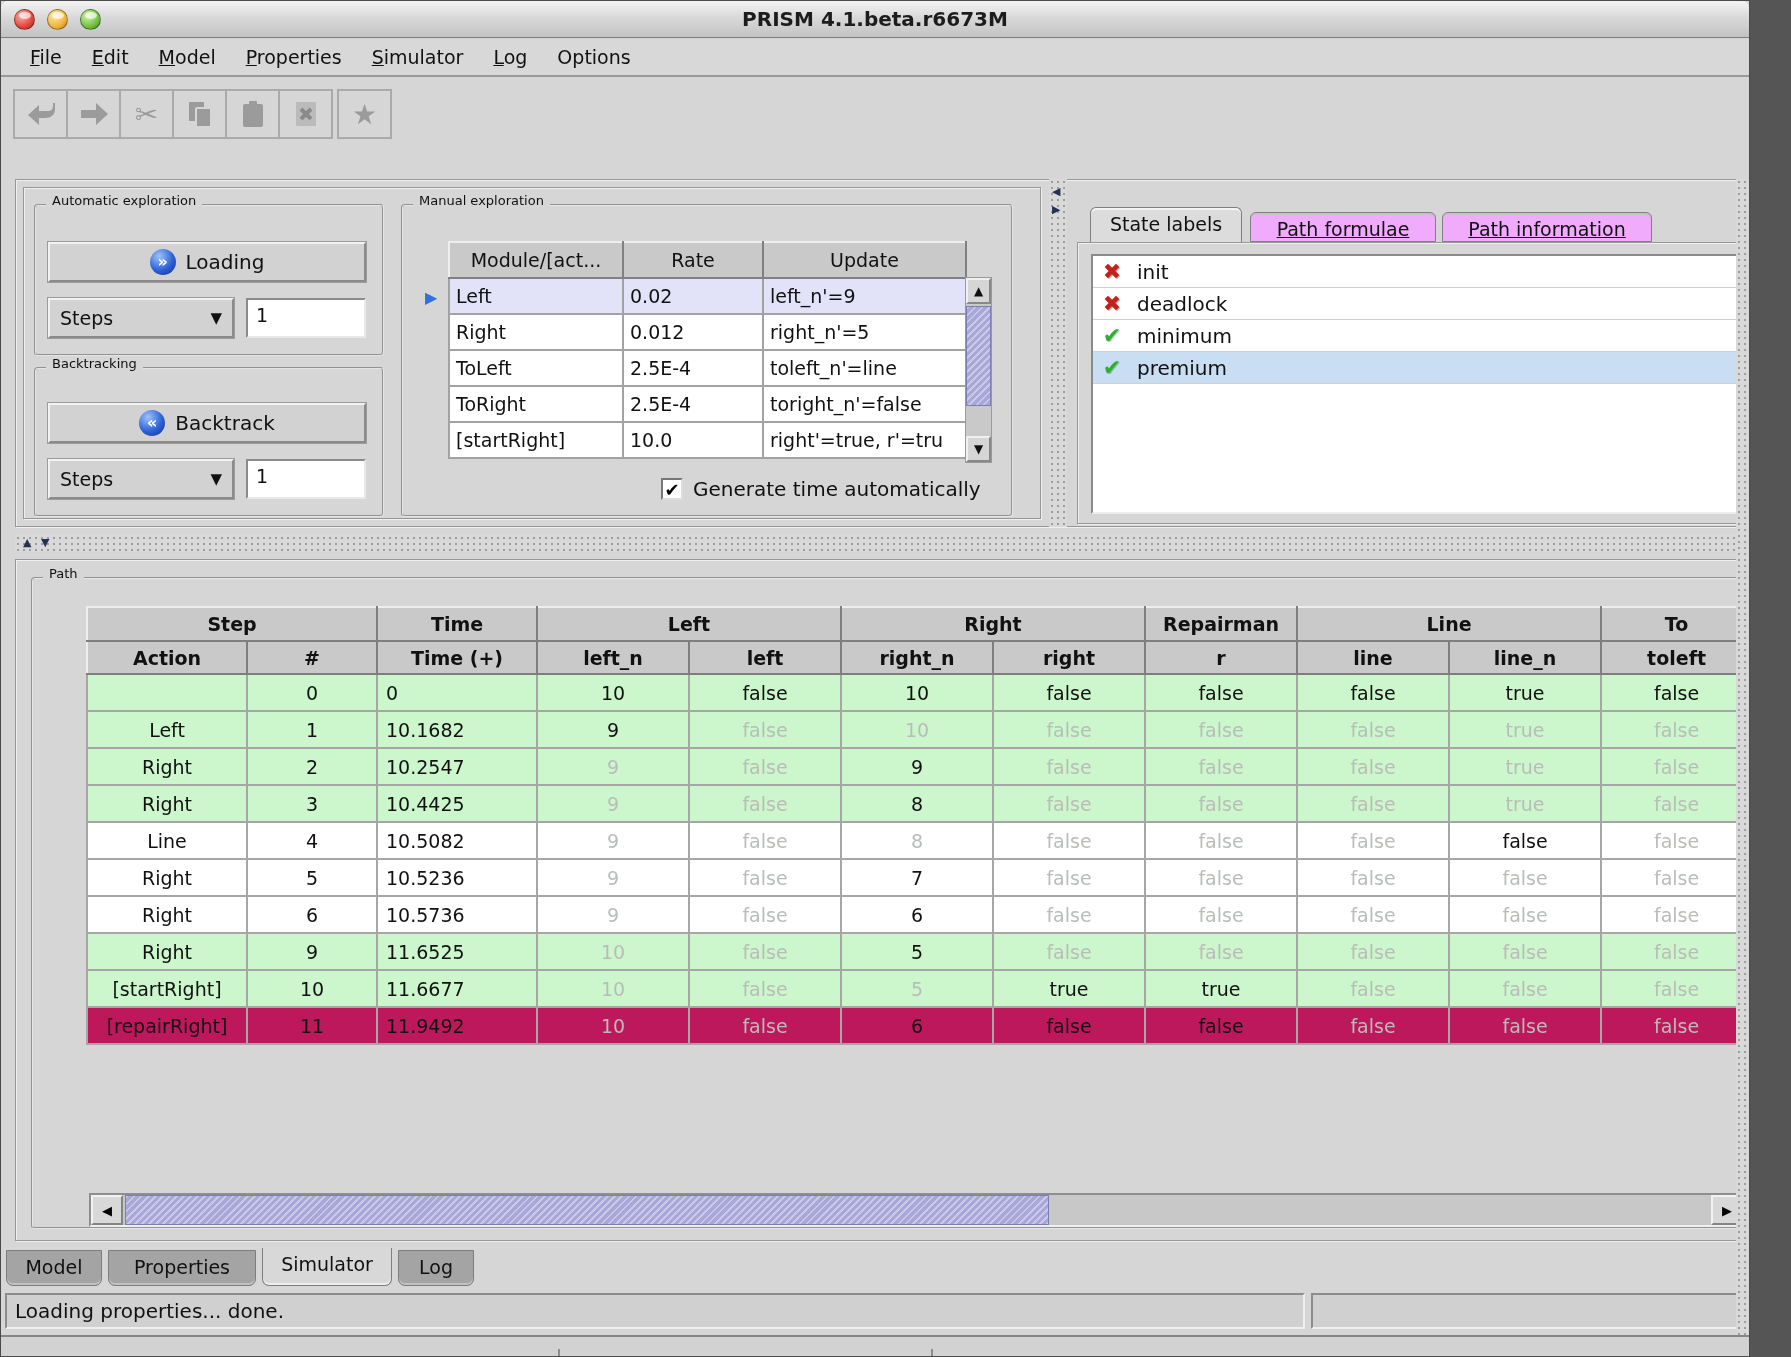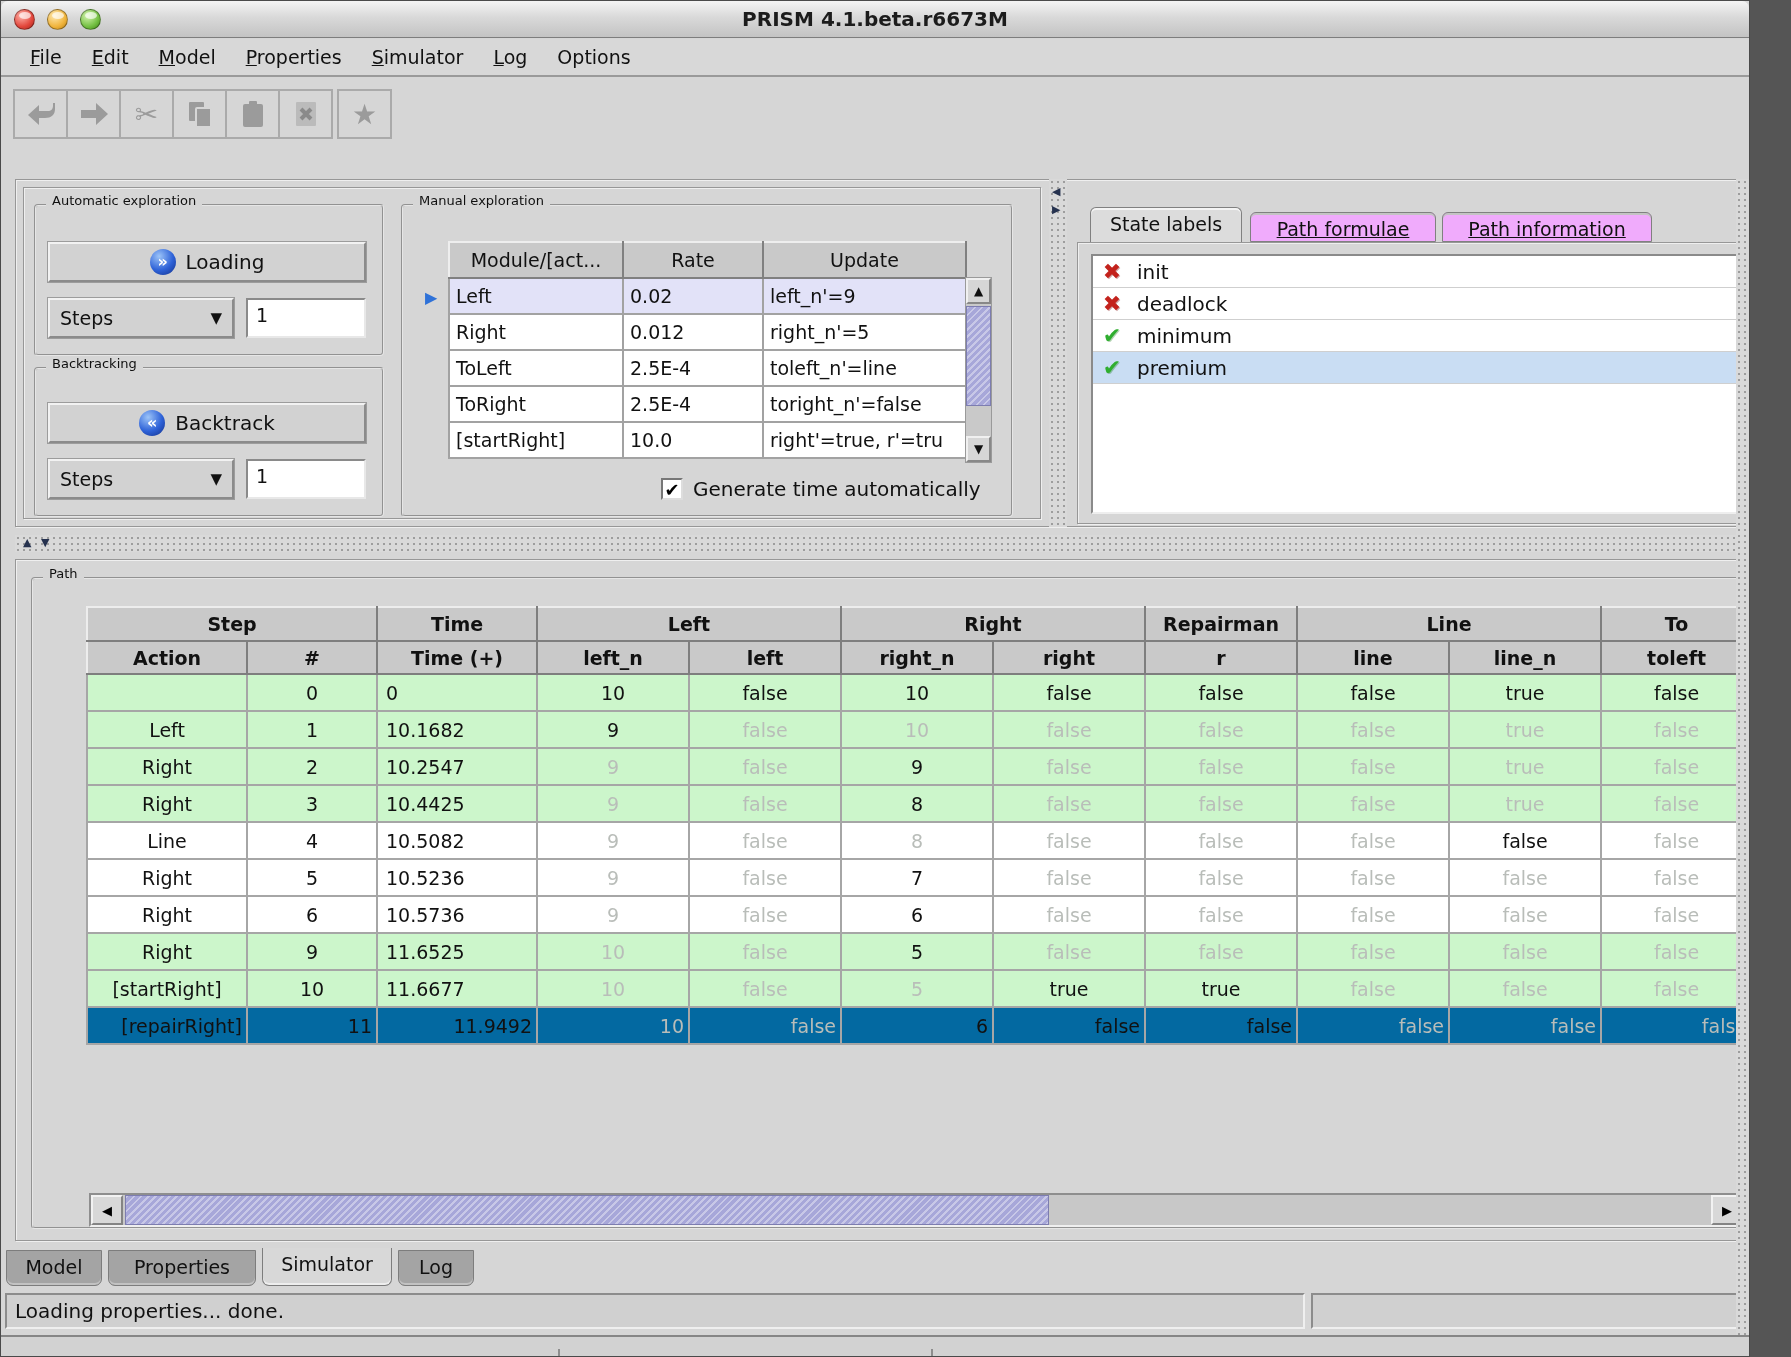--- a/index.html
+++ b/index.html
@@ -90,21 +90,21 @@
   #path-table{position:absolute;left:85px;top:605px;border-collapse:collapse;table-layout:fixed;width:1665px;border-radius:19px;}
   #path-table th{background:#c9c9c9;border:2px solid;border-color:#ededed #7e7e7e #7e7e7e #ededed;
     font-size:19px;font-weight:bold;color:#111;}
   #path-table thead tr.grp th{height:34px;}
   #path-table thead tr.sub th{height:33px;}
   #path-table td{border:2px solid #a6a6a6;font-size:19px;color:#111;height:37px;text-align:center;
     white-space:nowrap;overflow:hidden;padding:0 4px;}
   #path-table td.al{text-align:left;padding-left:8px;}
   #path-table tr.bg-green td{background:#ccf6cb;}
   #path-table tr.bg-white td{background:#ffffff;}
-  #path-table tr.bg-sel td{background:#0369a1;text-align:right;}
+  #path-table tr.bg-sel td{background:#be185d;}
   #path-table td.muted{color:#b9bdb9;}
 
   
   #path-hscroll{position:absolute;left:88px;top:1192px;width:1656px;height:34px;background:#c8c8c8;
     border:2px solid;border-color:#8e8e8e #efefef #efefef #8e8e8e;}
   .hsb-btn{position:absolute;top:0px;width:32px;height:30px;background:#d8d8d8;border:2px solid;
     border-color:#f2f2f2 #848484 #848484 #f2f2f2;font-size:13px;color:#000;display:flex;align-items:center;justify-content:center;}
   #path-thumb{position:absolute;left:34px;top:0px;width:924px;height:30px;}
 
   

